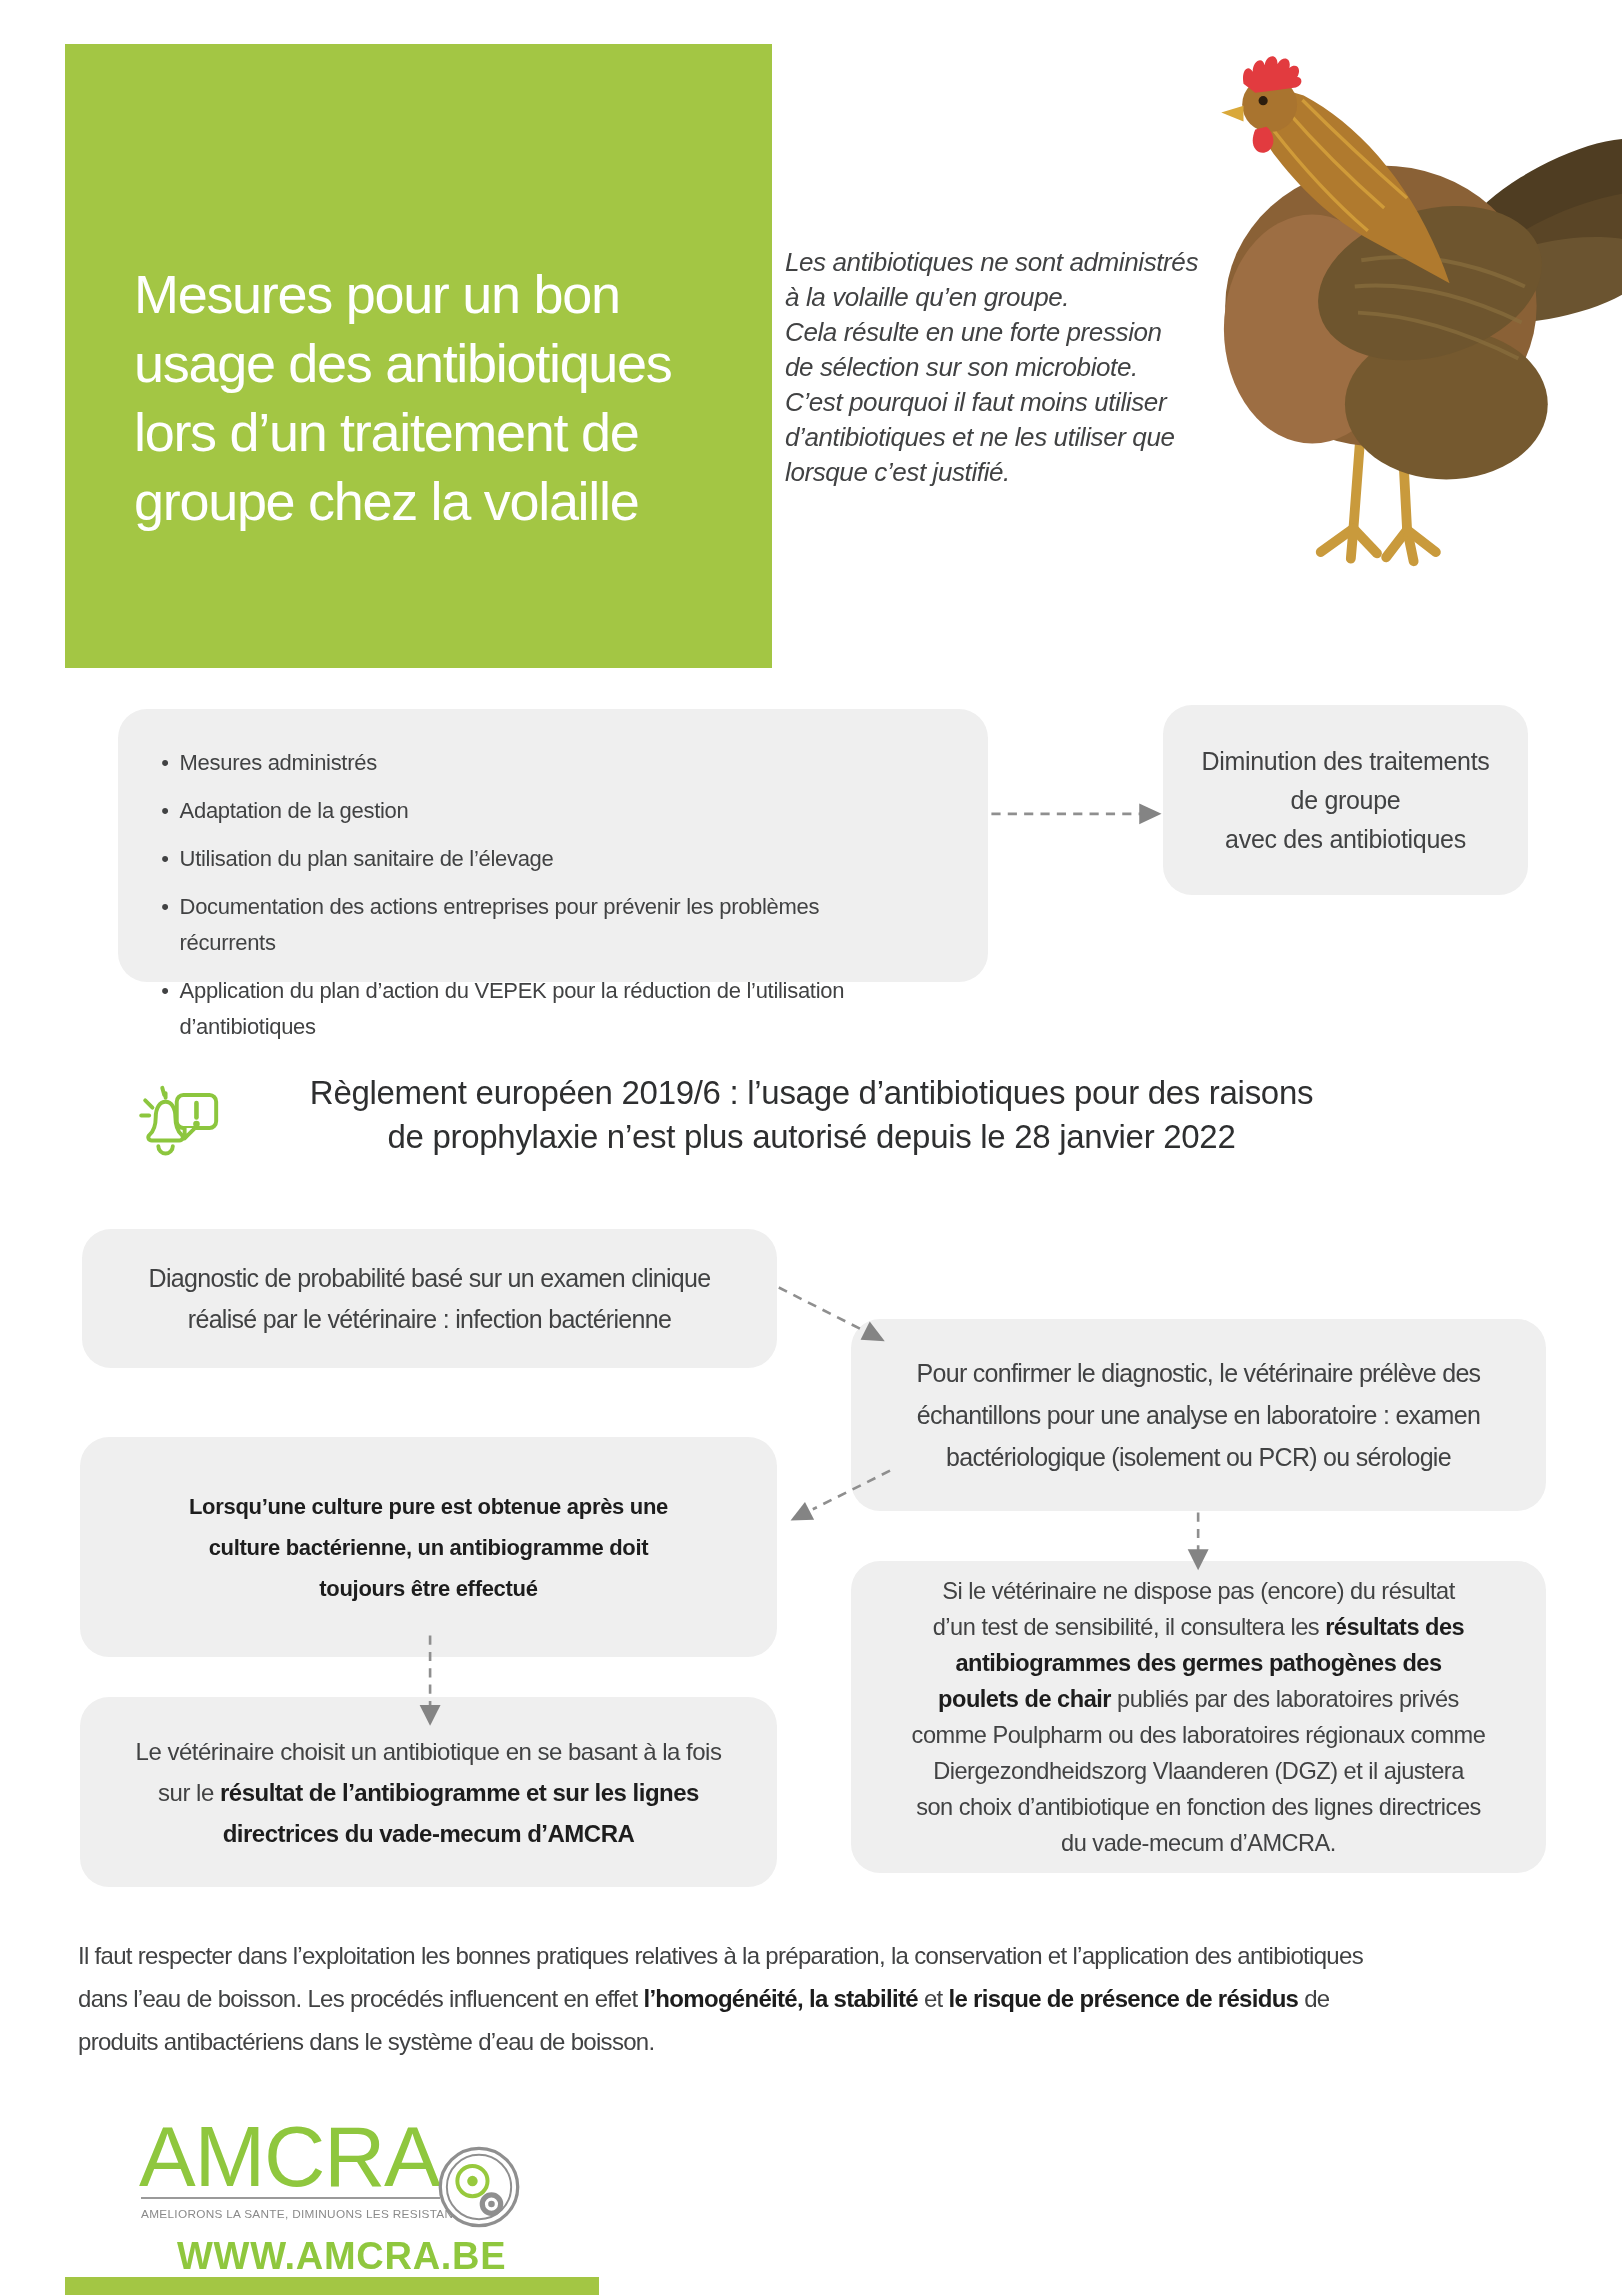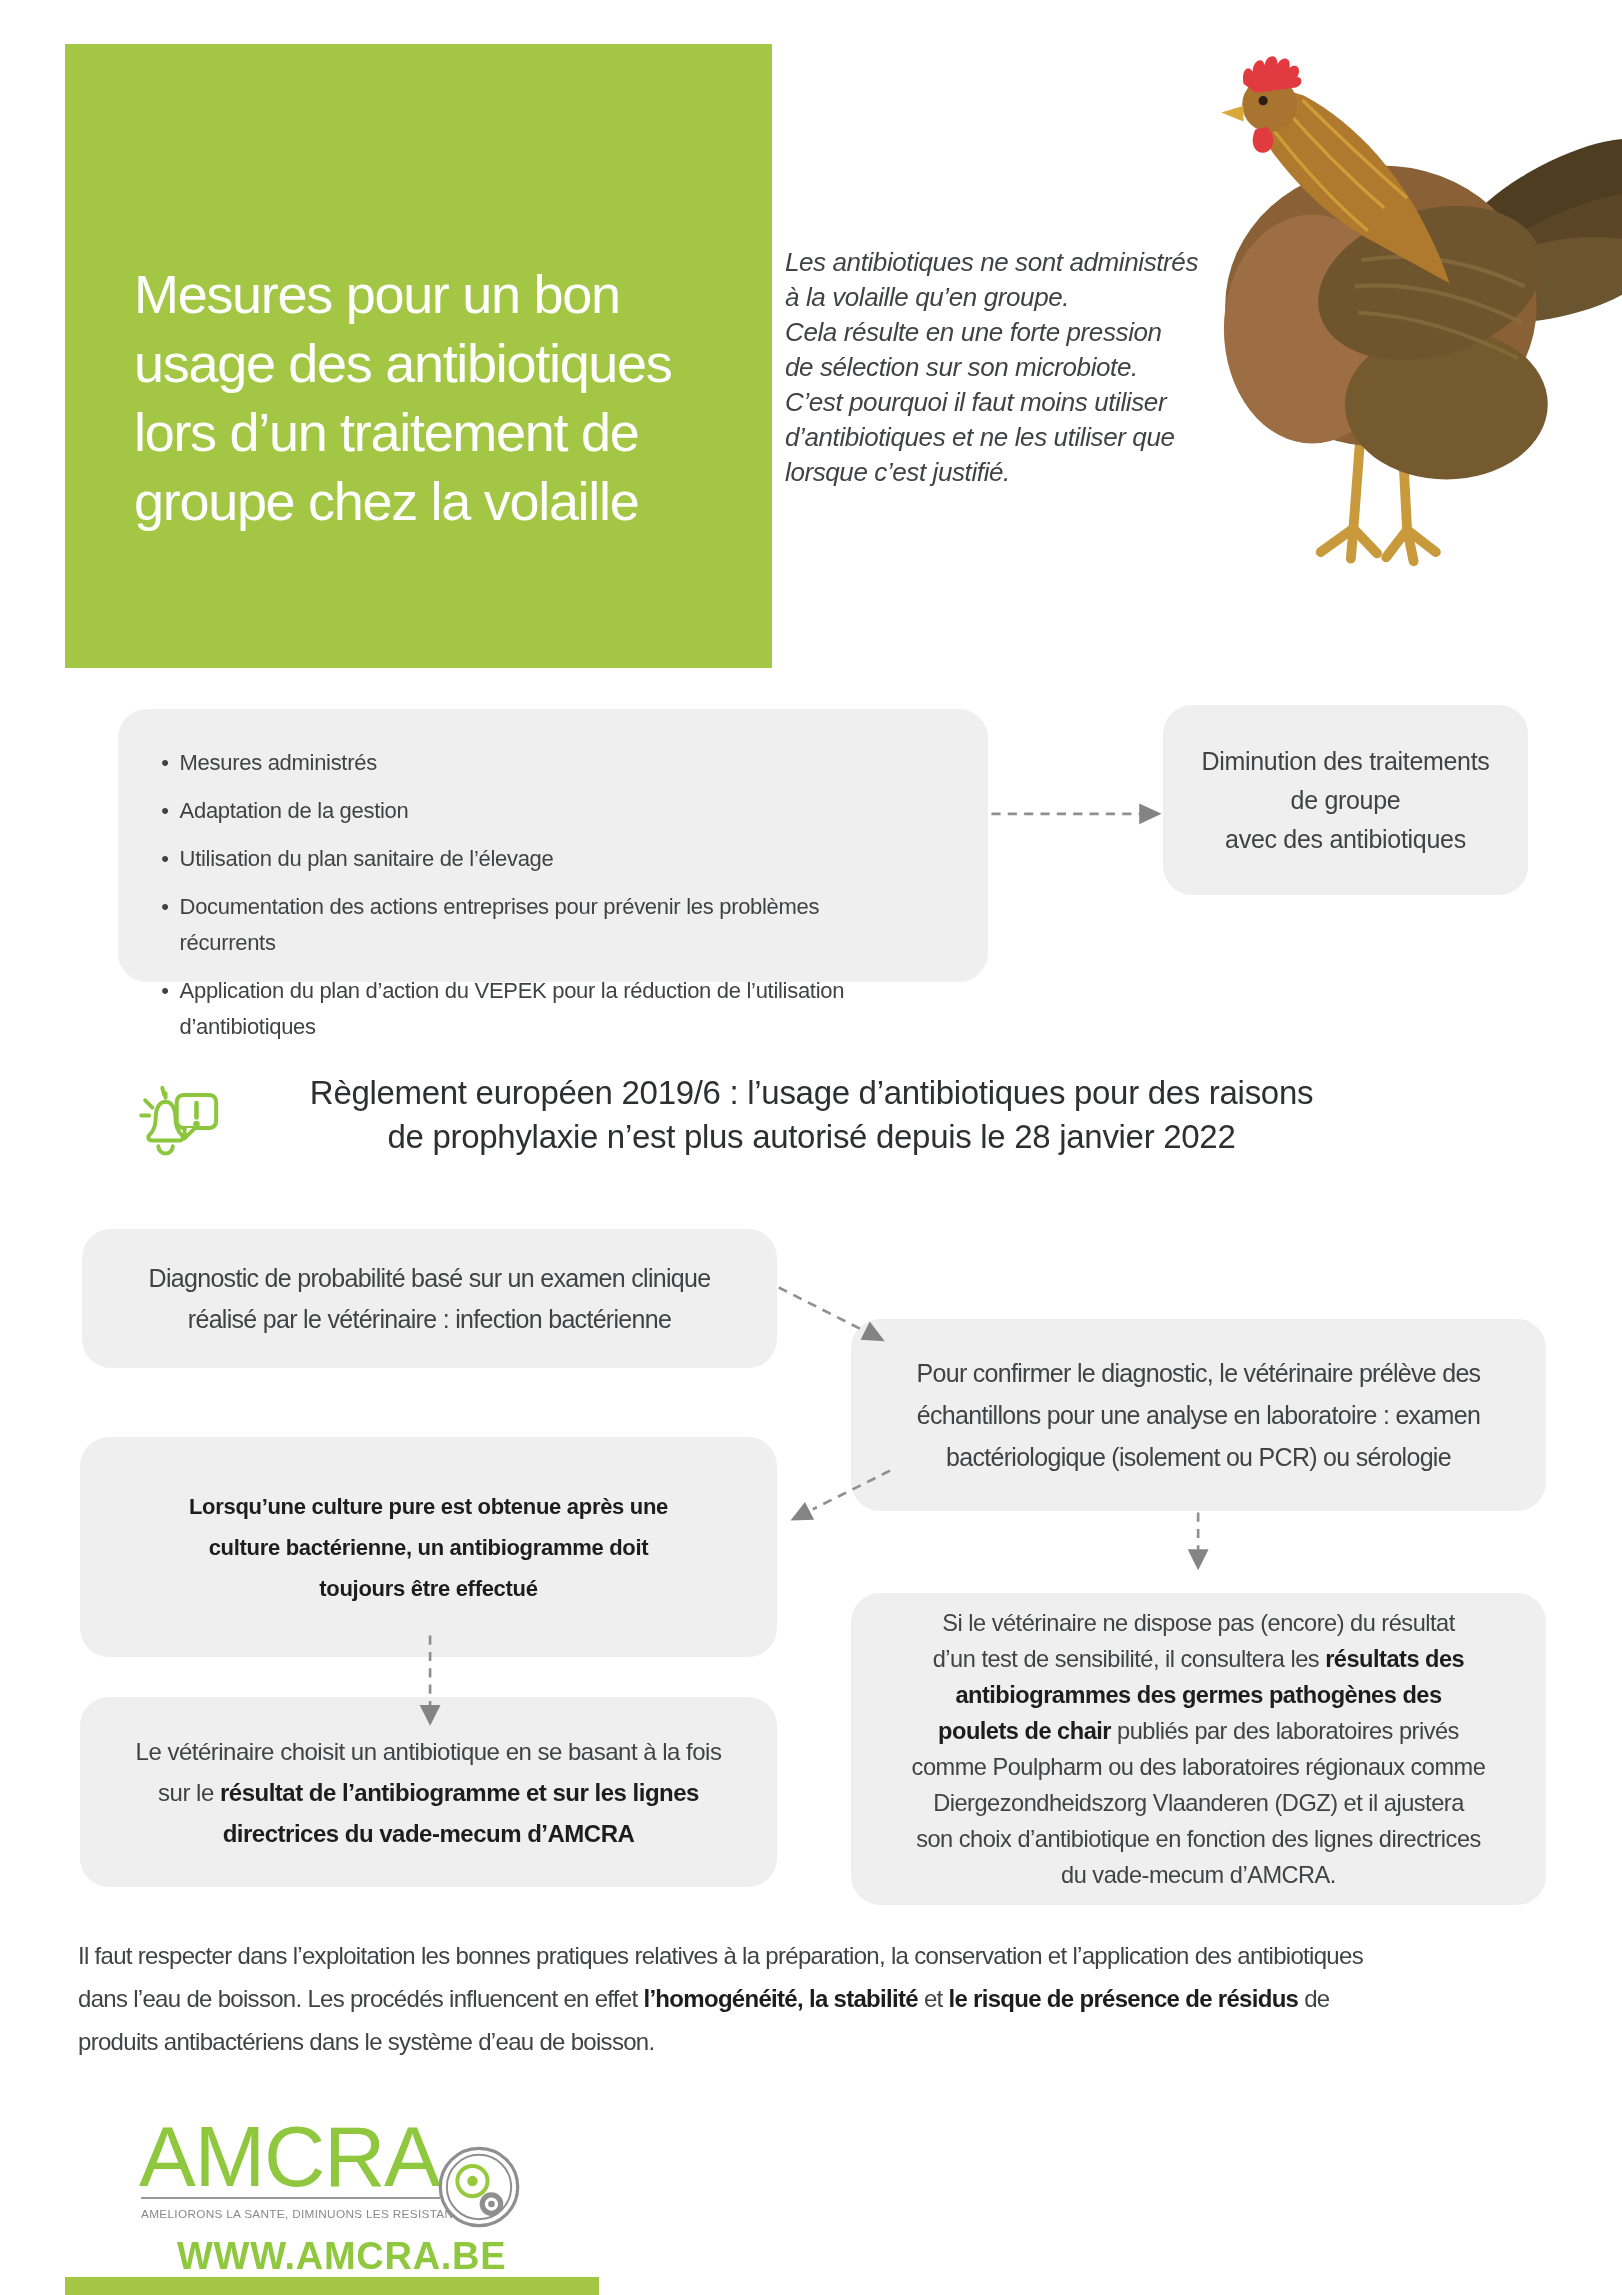--- a/index.html
+++ b/index.html
@@ -32,21 +32,21 @@
   .measures-box ul{margin:0;padding:0;list-style:none;}
   .measures-box li{
     position:relative;padding-left:19.6px;font-size:22px;letter-spacing:-0.3px;
     line-height:36px;white-space:pre-line;
   }
   .measures-box li::before{content:"\2022";position:absolute;left:1.3px;top:0;}
   .result-box{left:1163px;top:705px;width:365px;height:190px;font-size:25px;line-height:39px;letter-spacing:-0.3px;}
   .diag-box{left:82px;top:1229px;width:695px;height:139px;font-size:25px;line-height:41px;letter-spacing:-0.7px;}
   .confirm-box{left:851px;top:1319px;width:695px;height:192px;font-size:25px;line-height:42px;letter-spacing:-0.7px;padding:0 18.3px;box-sizing:border-box;}
   .culture-box{left:80px;top:1437px;width:697px;height:220px;font-size:22px;line-height:41px;font-weight:bold;color:#1d1d1d;letter-spacing:-0.3px;}
-  .noresult-box{left:851px;top:1561px;width:695px;height:312px;font-size:23.6px;line-height:36px;letter-spacing:-0.5px;padding:0 17px;box-sizing:border-box;display:flex;margin-top:32px;}
+  .noresult-box{left:851px;top:1561px;width:695px;height:312px;font-size:23.6px;line-height:36px;letter-spacing:-0.5px;padding:0 17px;box-sizing:border-box;display:flex;}
   .choice-box{left:80px;top:1697px;width:697px;height:190px;font-size:24px;line-height:41px;letter-spacing:-0.5px;padding:0 17px;box-sizing:border-box;}
   .bold-run{font-weight:bold;color:#1d1d1d;}
   
   .alert-icon{position:absolute;left:136px;top:1078px;width:92px;height:92px;}
   .regulation{
     position:absolute;left:0;top:1071px;width:1623px;text-align:center;
     font-size:33px;line-height:44px;color:#2e2f30;letter-spacing:-0.3px;white-space:pre-line;
   }
   
   .bottom-para{

